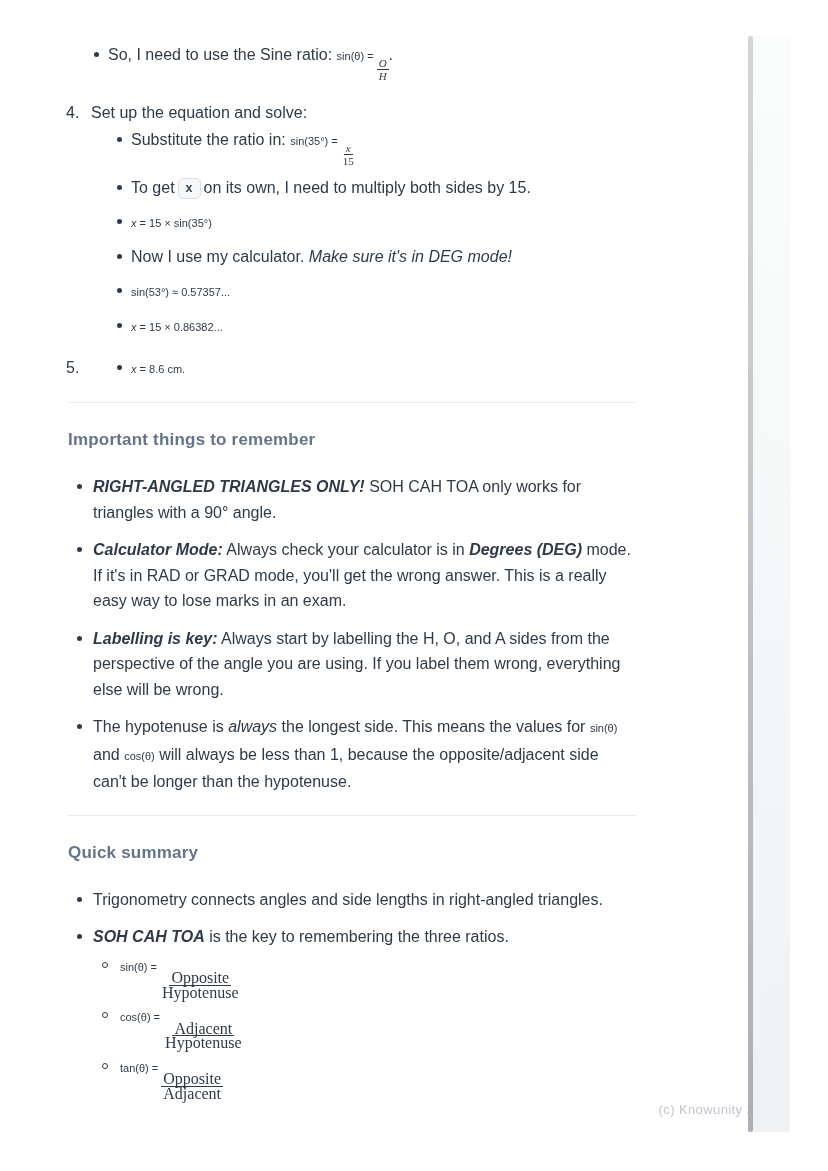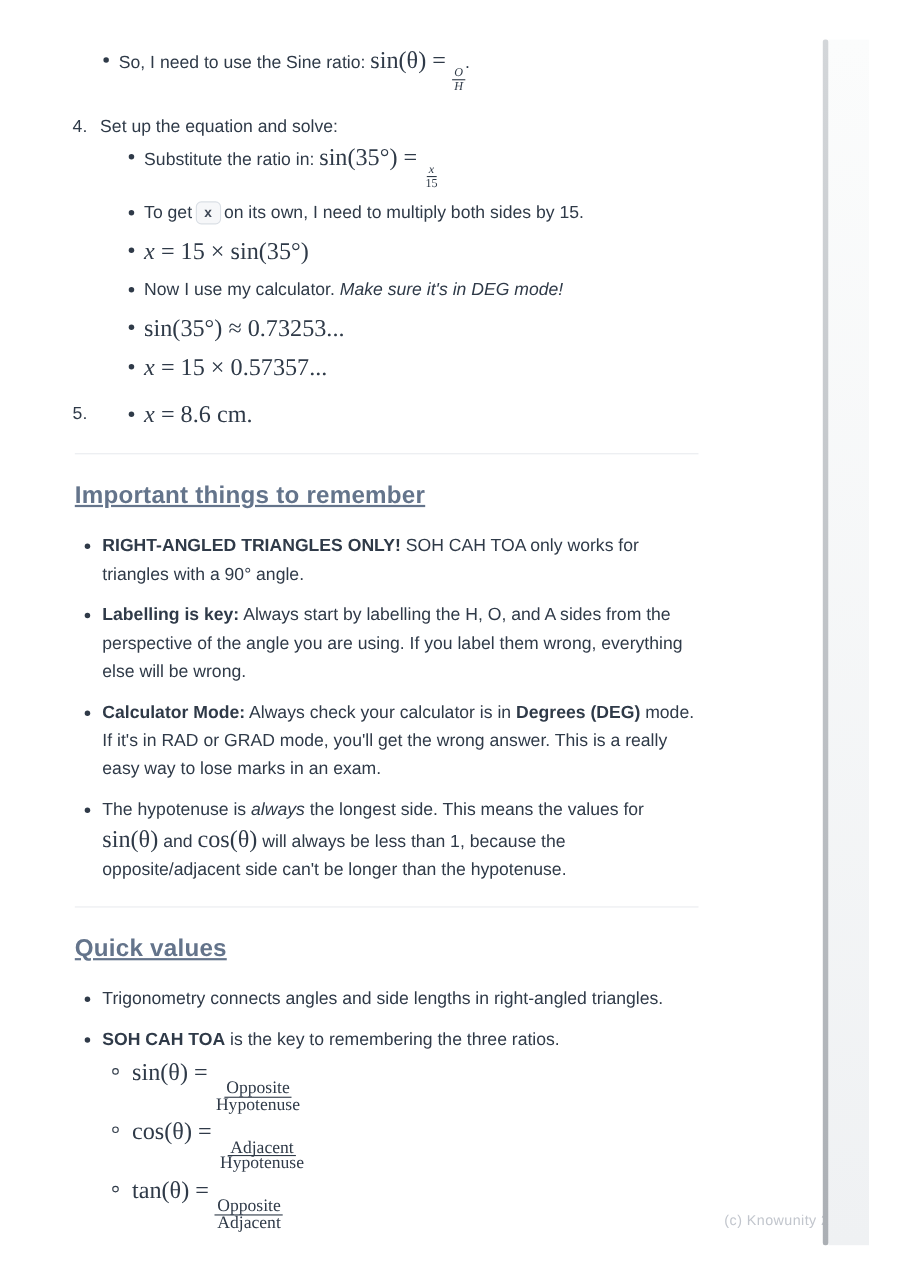--- a/index.html
+++ b/index.html
@@ -44,43 +44,43 @@
     content:"";position:absolute;left:34px;top:9px;width:4px;height:4px;
     border-radius:50%;border:1.4px solid var(--text-color);background:transparent;
   }
 
   
   .ol-item{position:relative;padding-left:23px;margin-bottom:14px;}
   .ol-num{position:absolute;left:-2px;top:0;}
   .step-title{font-weight:normal;}
   .ol-item .sublist{margin-top:2px;}
 
-  .b{font-weight:bold;}
+  .b{font-weight:bold;font-style:italic;}
   .em{font-style:italic;margin-top:40px;}
 
-  .math{font-family:Liberation Serif, serif;font-size:22px;}
+  .math{font-family:Liberation Sans, sans-serif;font-size:11px;}
   .mvar{font-style:italic;}
   .frac{
     display:inline-flex;flex-direction:column;align-items:center;
     vertical-align:-0.62em;font-family:"Liberation Serif", serif;
     font-size:11px;line-height:12px;text-align:center;
   }
   .frac .fnum{display:block;border-bottom:1px solid currentColor;padding:0 2px;}
   .frac .fden{display:block;padding:0 2px;}
   .circlelist .frac{font-size:16px;line-height:13.5px;vertical-align:-0.78em;}
 
   .code{
     display:inline-block;background:var(--code-bg);border:1px solid var(--code-border);
     border-radius:5px;font-size:12.5px;font-weight:bold;line-height:17px;
     padding:1px 7px;margin:0 3px;color:#3c4654;vertical-align:1px;
   }
 
   h2{
-    color:var(--heading-color);font-size:22px;line-height:28px;font-weight:bold;
-    margin:0 0 20px 0;letter-spacing:0.2px;text-decoration:underline;
+    color:var(--heading-color);font-size:17px;line-height:28px;font-weight:bold;
+    margin:0 0 20px 0;letter-spacing:0.2px;
   }
   hr{border:none;border-top:1px solid var(--divider-color);margin:20px 0 23px 0;}
 
   .watermark{
     position:absolute;top:1102px;right:51px;font-size:13px;line-height:15px;
     color:var(--watermark-color);letter-spacing:0.4px;
   }
   .scroll-track{
     position:absolute;left:753px;top:36px;width:37px;height:1096px;
     background:linear-gradient(#fbfcfc, var(--scroll-track));
@@ -118,24 +118,24 @@
         <li>
           <span>To get</span><span class="code">x</span><span>on its own, I need to multiply both sides by 15.</span>
         </li>
         <li>
           <span class="math mvar">x</span><span class="math"> = 15 × sin(35°)</span>
         </li>
         <li>
           <span>Now I use my calculator. </span><span class="em">Make sure it's in DEG mode!</span>
         </li>
         <li>
-          <span class="math">sin(35°) ≈ 0.73253...</span>
-        </li>
-        <li>
-          <span class="math mvar">x</span><span class="math"> = 15 × 0.57357...</span>
+          <span class="math">sin(53°) ≈ 0.57357...</span>
+        </li>
+        <li>
+          <span class="math mvar">x</span><span class="math"> = 15 × 0.86382...</span>
         </li>
       </ul>
     </li>
     <li class="ol-item">
       <span class="ol-num">5.</span>
       <ul class="sublist">
         <li>
           <span class="math mvar">x</span><span class="math"> = 8.6 cm.</span>
         </li>
       </ul>
@@ -144,33 +144,33 @@
 
   <hr>
 
   <h2>Important things to remember</h2>
 
   <ul class="mainlist">
     <li>
       <span class="b">RIGHT-ANGLED TRIANGLES ONLY!</span><span> SOH CAH TOA only works for triangles with a 90° angle.</span>
     </li>
     <li>
+      <span class="b">Calculator Mode:</span><span> Always check your calculator is in </span><span class="b">Degrees (DEG)</span><span> mode. If it's in RAD or GRAD mode, you'll get the wrong answer. This is a really easy way to lose marks in an exam.</span>
+    </li>
+    <li>
       <span class="b">Labelling is key:</span><span> Always start by labelling the H, O, and A sides from the perspective of the angle you are using. If you label them wrong, everything else will be wrong.</span>
     </li>
     <li>
-      <span class="b">Calculator Mode:</span><span> Always check your calculator is in </span><span class="b">Degrees (DEG)</span><span> mode. If it's in RAD or GRAD mode, you'll get the wrong answer. This is a really easy way to lose marks in an exam.</span>
-    </li>
-    <li>
       <span>The hypotenuse is </span><span class="em">always</span><span> the longest side. This means the values for </span><span class="math">sin(θ)</span><span> and </span><span class="math">cos(θ)</span><span> will always be less than 1, because the opposite/adjacent side can't be longer than the hypotenuse.</span>
     </li>
   </ul>
 
   <hr>
 
-  <h2>Quick values</h2>
+  <h2>Quick summary</h2>
 
   <ul class="mainlist">
     <li>
       <span>Trigonometry connects angles and side lengths in right-angled triangles.</span>
     </li>
     <li>
       <span class="b">SOH CAH TOA</span><span> is the key to remembering the three ratios.</span>
       <ul class="circlelist" style="margin-left:-25px;margin-top:3px;">
         <li>
           <span class="math">sin(θ) = </span><span class="frac math">

